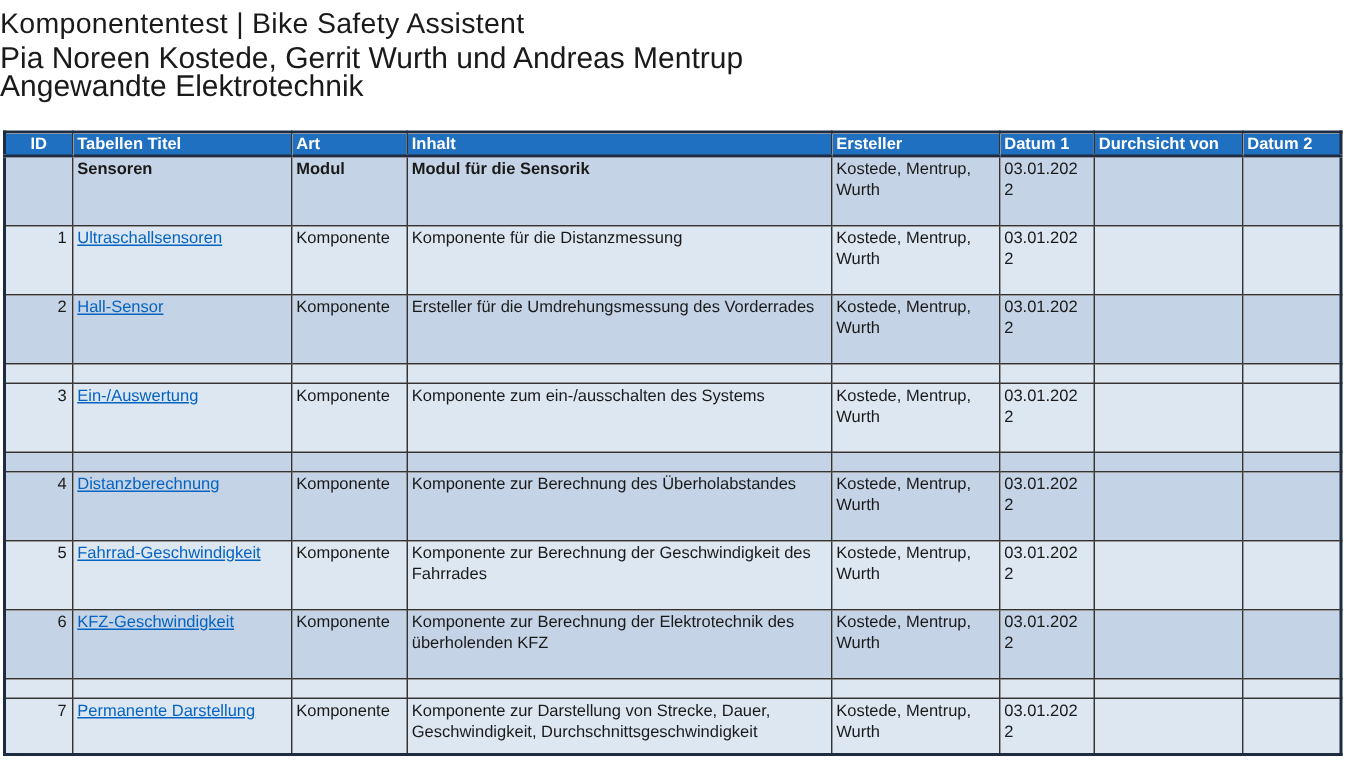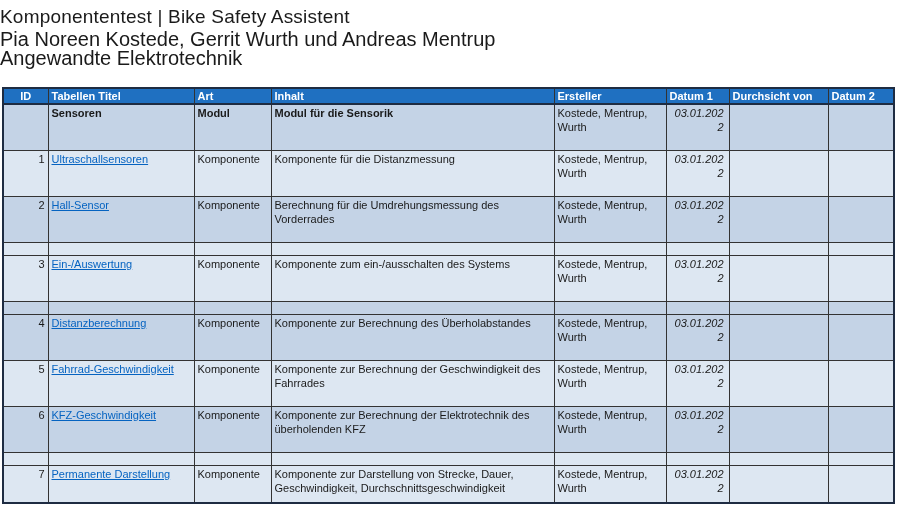--- a/index.html
+++ b/index.html
@@ -51,21 +51,21 @@
   thead th.c-0{text-align:center;}
   tbody tr.r-normal{height:46px;}
   tbody tr.r-tall{height:38px;}
   tbody tr.r-spacer{height:13px;}
   tbody tr.band-dark td{background:var(--band-dark);}
   tbody tr.band-light td{background:var(--band-light);}
   tbody tr.module td.c-1,
   tbody tr.module td.c-2,
   tbody tr.module td.c-3{font-weight:bold;}
   td.c-0{text-align:right;padding-right:3px;}
-  td.c-5{text-align:right;padding-right:5px;font-style:italic;}
+  td.c-5{text-align:left;padding-right:5px;}
   a.comp-link{color:var(--link);cursor:pointer;text-align:right;}
 </style>
 </head>
 <body>
 
 <div class="titles">
   <div class="doc-title">Komponententest | Bike Safety Assistent</div>
   <div class="doc-sub">Pia Noreen Kostede, Gerrit Wurth und Andreas Mentrup</div>
   <div class="doc-sub">Angewandte Elektrotechnik</div>
 </div>
@@ -111,21 +111,21 @@
         <td class="c-3">Komponente für die Distanzmessung</td>
         <td class="c-4">Kostede, Mentrup, Wurth</td>
         <td class="c-5">03.01.2022</td>
         <td class="c-6"></td>
         <td class="c-7"></td>
       </tr>
       <tr class="r-normal band-dark component">
         <td class="c-0">2</td>
         <td class="c-1"><a class="comp-link" href="#">Hall-Sensor</a></td>
         <td class="c-2">Komponente</td>
-        <td class="c-3">Berechnung für die Umdrehungsmessung des Vorderrades</td>
+        <td class="c-3">Ersteller für die Umdrehungsmessung des Vorderrades</td>
         <td class="c-4">Kostede, Mentrup, Wurth</td>
         <td class="c-5">03.01.2022</td>
         <td class="c-6"></td>
         <td class="c-7"></td>
       </tr>
       <tr class="r-spacer band-light spacer">
         <td class="c-0"></td>
         <td class="c-1"></td>
         <td class="c-2"></td>
         <td class="c-3"></td>

